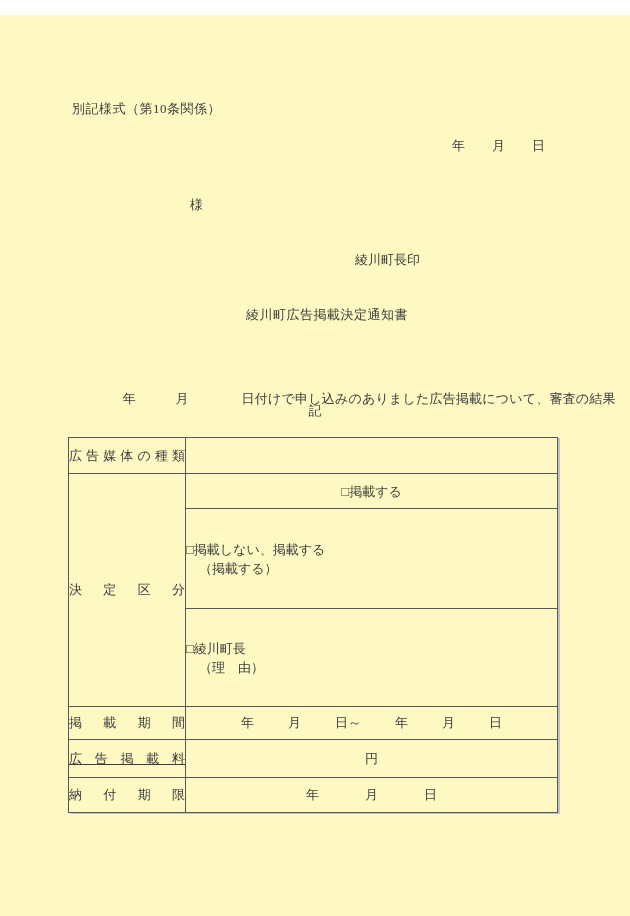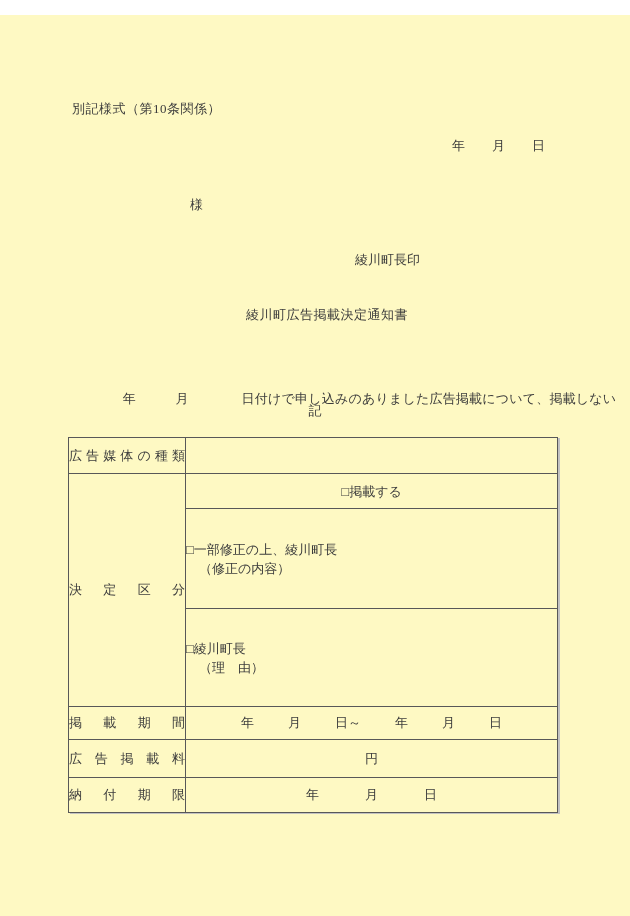--- a/index.html
+++ b/index.html
@@ -71,21 +71,21 @@
   <div class="addressee">様</div>
 
   <div class="sender-line">
     <span>綾川町長</span>
     <span>印</span>
   </div>
 
   <div class="doc-title">綾川町広告掲載決定通知書</div>
 
   <div class="body-par">
-    <div>　　　　年　　　月　　　　日付けで申し込みのありました広告掲載について、掲載しない</div>
+    <div>　　　　年　　　月　　　　日付けで申し込みのありました広告掲載について、審査の結果</div>
   </div>
 
   <div class="record-marker">記</div>
 
   <table class="form-table">
     <colgroup>
         <col style="width:117px">
         <col>
       </colgroup>
 
@@ -97,22 +97,22 @@
 
     <tr>
       <td class="label-cell" rowspan="3">決 定 区 分</td>
       <td class="opt-cell" style="height:34px;text-align:center;">
         <span class="opt-line"><span class="checkbox-glyph">□</span><span>掲載する</span></span>
       </td>
     </tr>
 
     <tr>
       <td class="opt-cell opt-top" style="height:99px;">
-        <span class="opt-line"><span class="checkbox-glyph">□</span><span>一部修正の上、綾川町長</span></span>
-        <span class="opt-note">（修正の内容）</span>
+        <span class="opt-line"><span class="checkbox-glyph">□</span><span>掲載しない、掲載する</span></span>
+        <span class="opt-note">（掲載する）</span>
       </td>
     </tr>
 
     <tr>
       <td class="opt-cell opt-top" style="height:97px;">
         <span class="opt-line"><span class="checkbox-glyph">□</span><span>綾川町長</span></span>
         <span class="opt-note">（理　由）</span>
       </td>
     </tr>
 
@@ -124,21 +124,21 @@
           <span>月</span>
           <span>日～</span>
           <span>年</span>
           <span>月</span>
           <span>日</span>
         </div>
       </td>
     </tr>
 
     <tr>
-      <td class="label-cell" style="height:37px;">広 告 掲 載 料</td>
+      <td class="label-cell" style="height:37px;text-decoration:underline;">広 告 掲 載 料</td>
       <td class="value-cell fee-cell">円</td>
     </tr>
 
     <tr>
       <td class="label-cell" style="height:34px;">納 付 期 限</td>
       <td class="value-cell">
         <div class="center-flex gap-due">
           <span>年</span>
           <span>月</span>
           <span>日</span>

